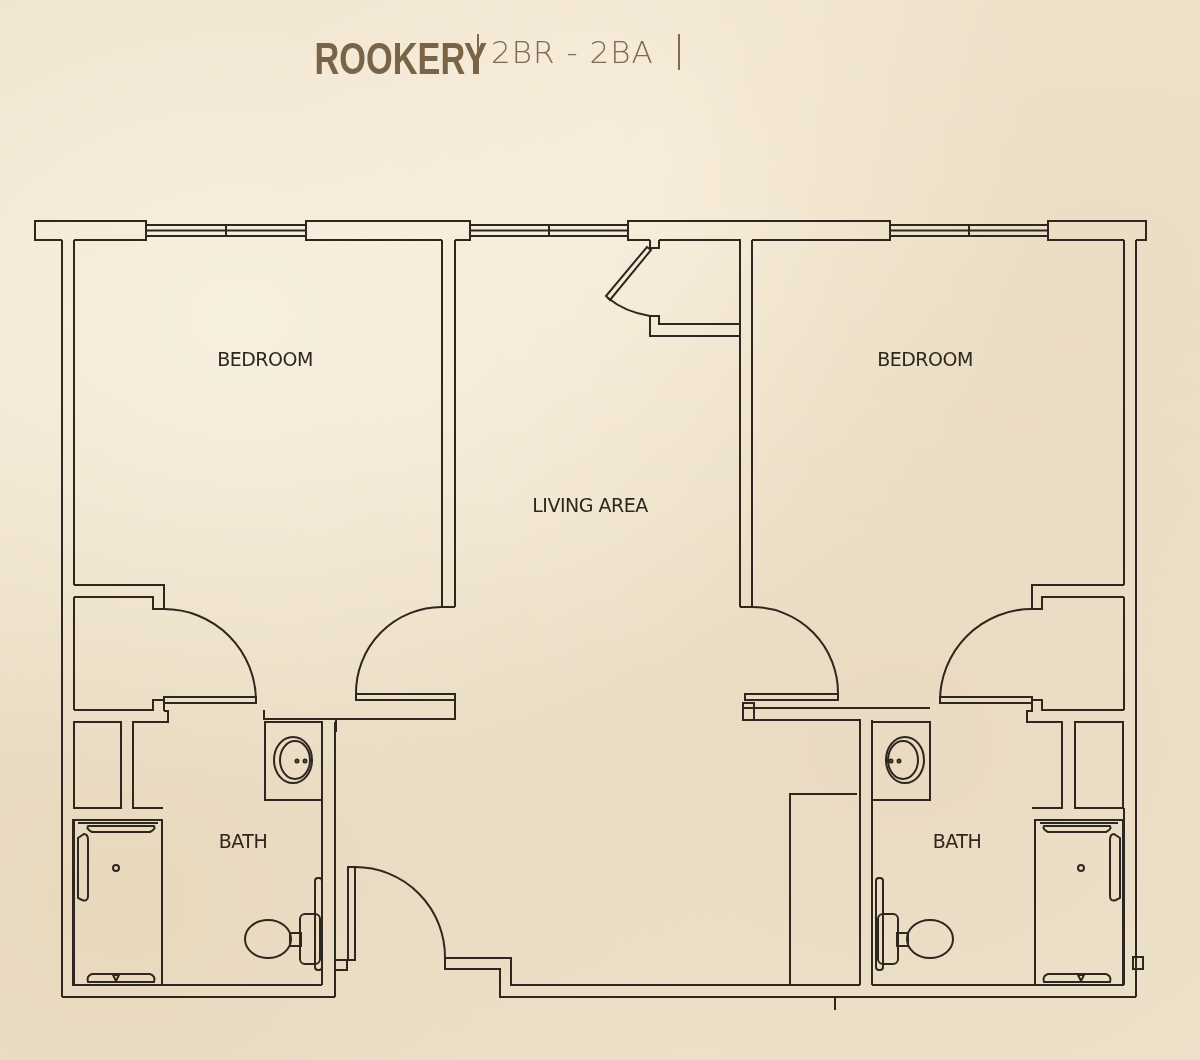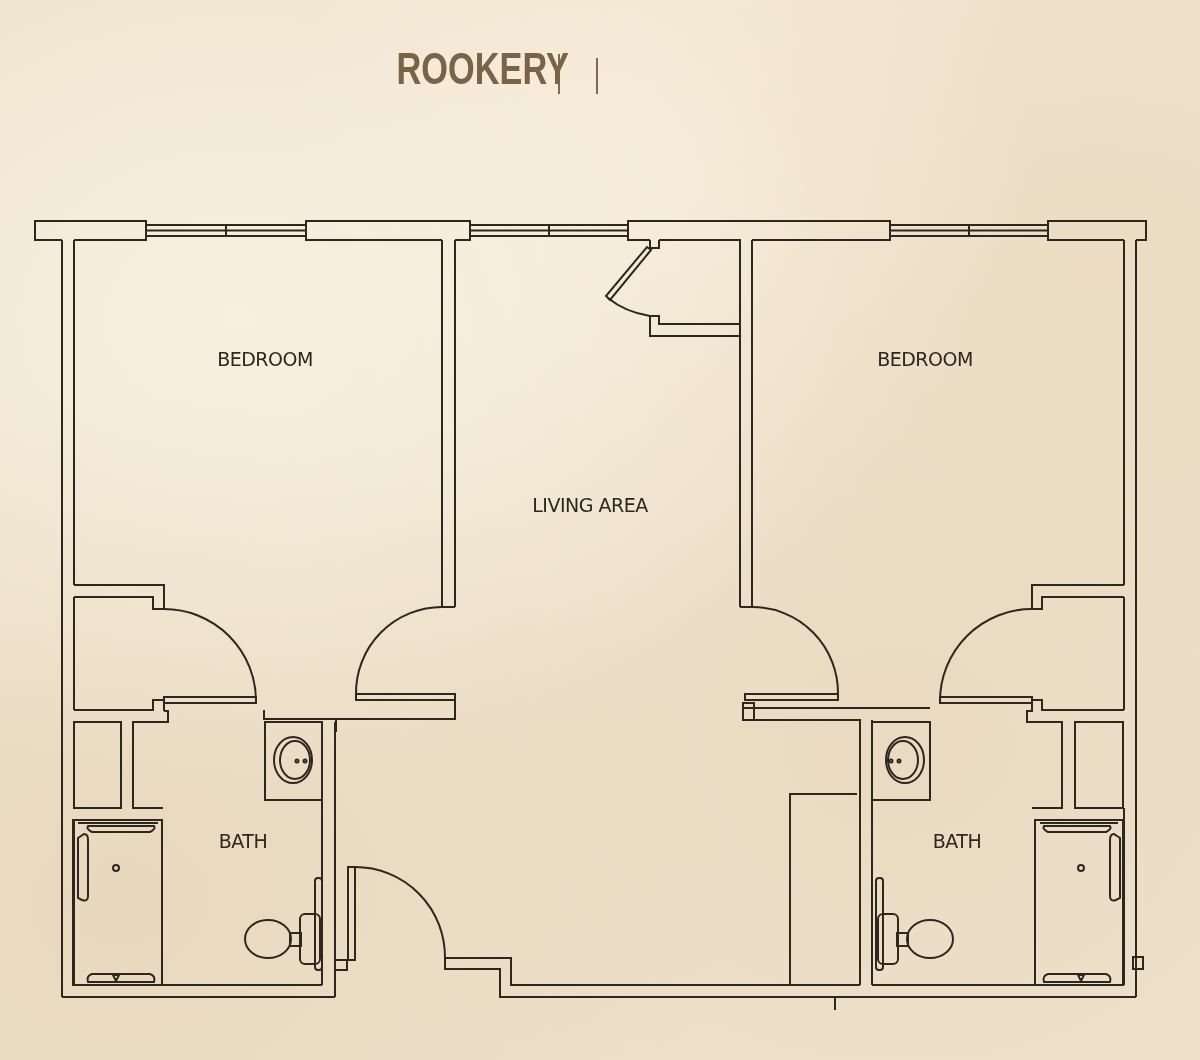--- a/index.html
+++ b/index.html
@@ -10,21 +10,21 @@
         radial-gradient(ellipse at 20% 30%, rgba(255,250,238,0.55), rgba(255,250,238,0) 45%),
         radial-gradient(ellipse at 75% 70%, rgba(226,208,178,0.45), rgba(226,208,178,0) 50%),
         radial-gradient(ellipse at 55% 15%, rgba(250,240,222,0.6), rgba(250,240,222,0) 40%),
         radial-gradient(ellipse at 10% 85%, rgba(222,203,170,0.45), rgba(222,203,170,0) 40%),
         radial-gradient(ellipse at 92% 25%, rgba(230,212,182,0.4), rgba(230,212,182,0) 35%);
       position: relative;
       font-family: "Liberation Sans", sans-serif;
     }
     .title-bar {
       position: absolute; left: 0; top: 34px; width: 960px; height: 60px;
-      display: flex; justify-content: center; align-items: flex-end;
+      display: flex; justify-content: center; align-items: flex-start;
     }
     .title-name {
       font-family: "Liberation Sans Narrow", "Liberation Sans", sans-serif;
       font-weight: 700; font-size: 44px; color: #7a6448;
       letter-spacing: 0px; transform: scaleX(0.78); transform-origin: right center;
       margin-right: -28px;
     }
     .title-sep {
       display: inline-block; width: 2px; height: 40px; background: #7d6a54;
       margin: 0 12px 0 18px;
@@ -40,20 +40,21 @@
       font-size: 19px; fill: #2e2720;
       letter-spacing: -0.5px;
     }
   </style>
 </head>
 <body>
 
 <div class="title-bar">
   <span class="title-name">ROOKERY</span>
   <span class="title-sep"></span>
+  <span class="title-meta">2BR - 2BA</span>
   <span class="title-sep second"></span>
 </div>
 
 <svg class="plan" width="1200" height="1060" viewBox="0 0 1200 1060" xmlns="http://www.w3.org/2000/svg">
   <g fill="none" stroke="#2e2720" stroke-width="2" stroke-linejoin="miter">
 
     <g>
 
       <polyline points="62,240 35,240 35,221 146,221 146,240 74,240"></polyline>
 

